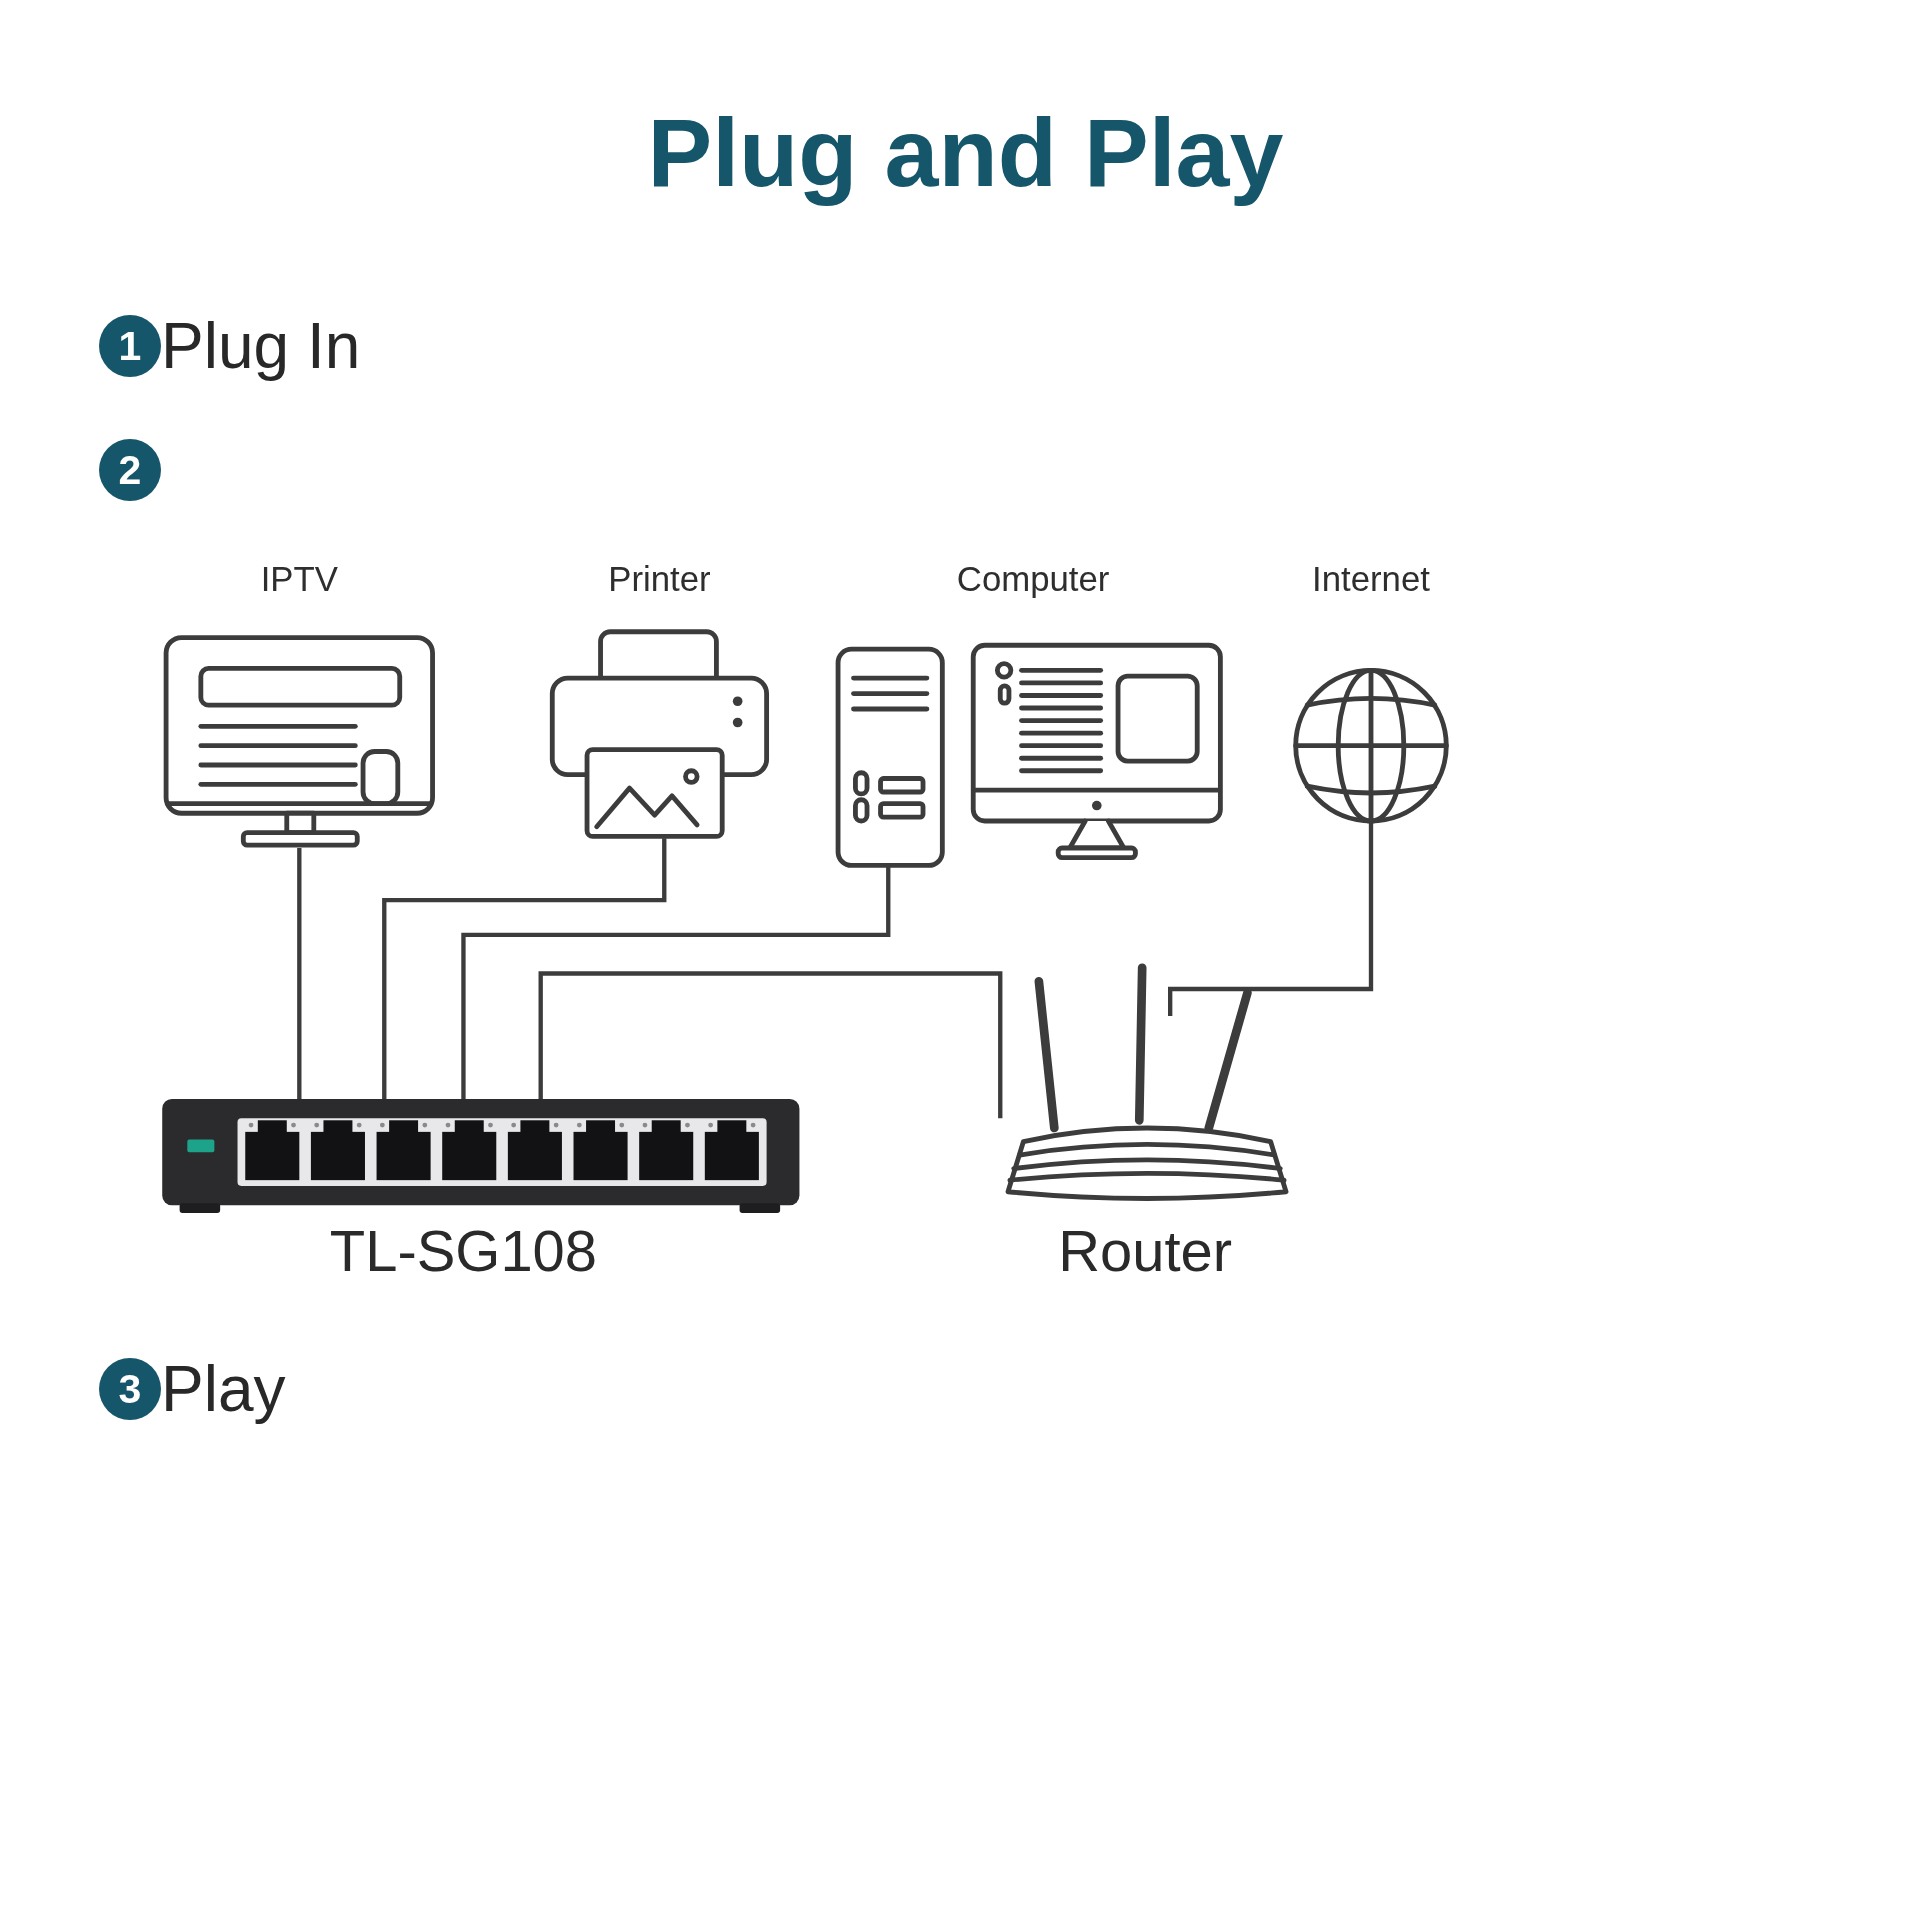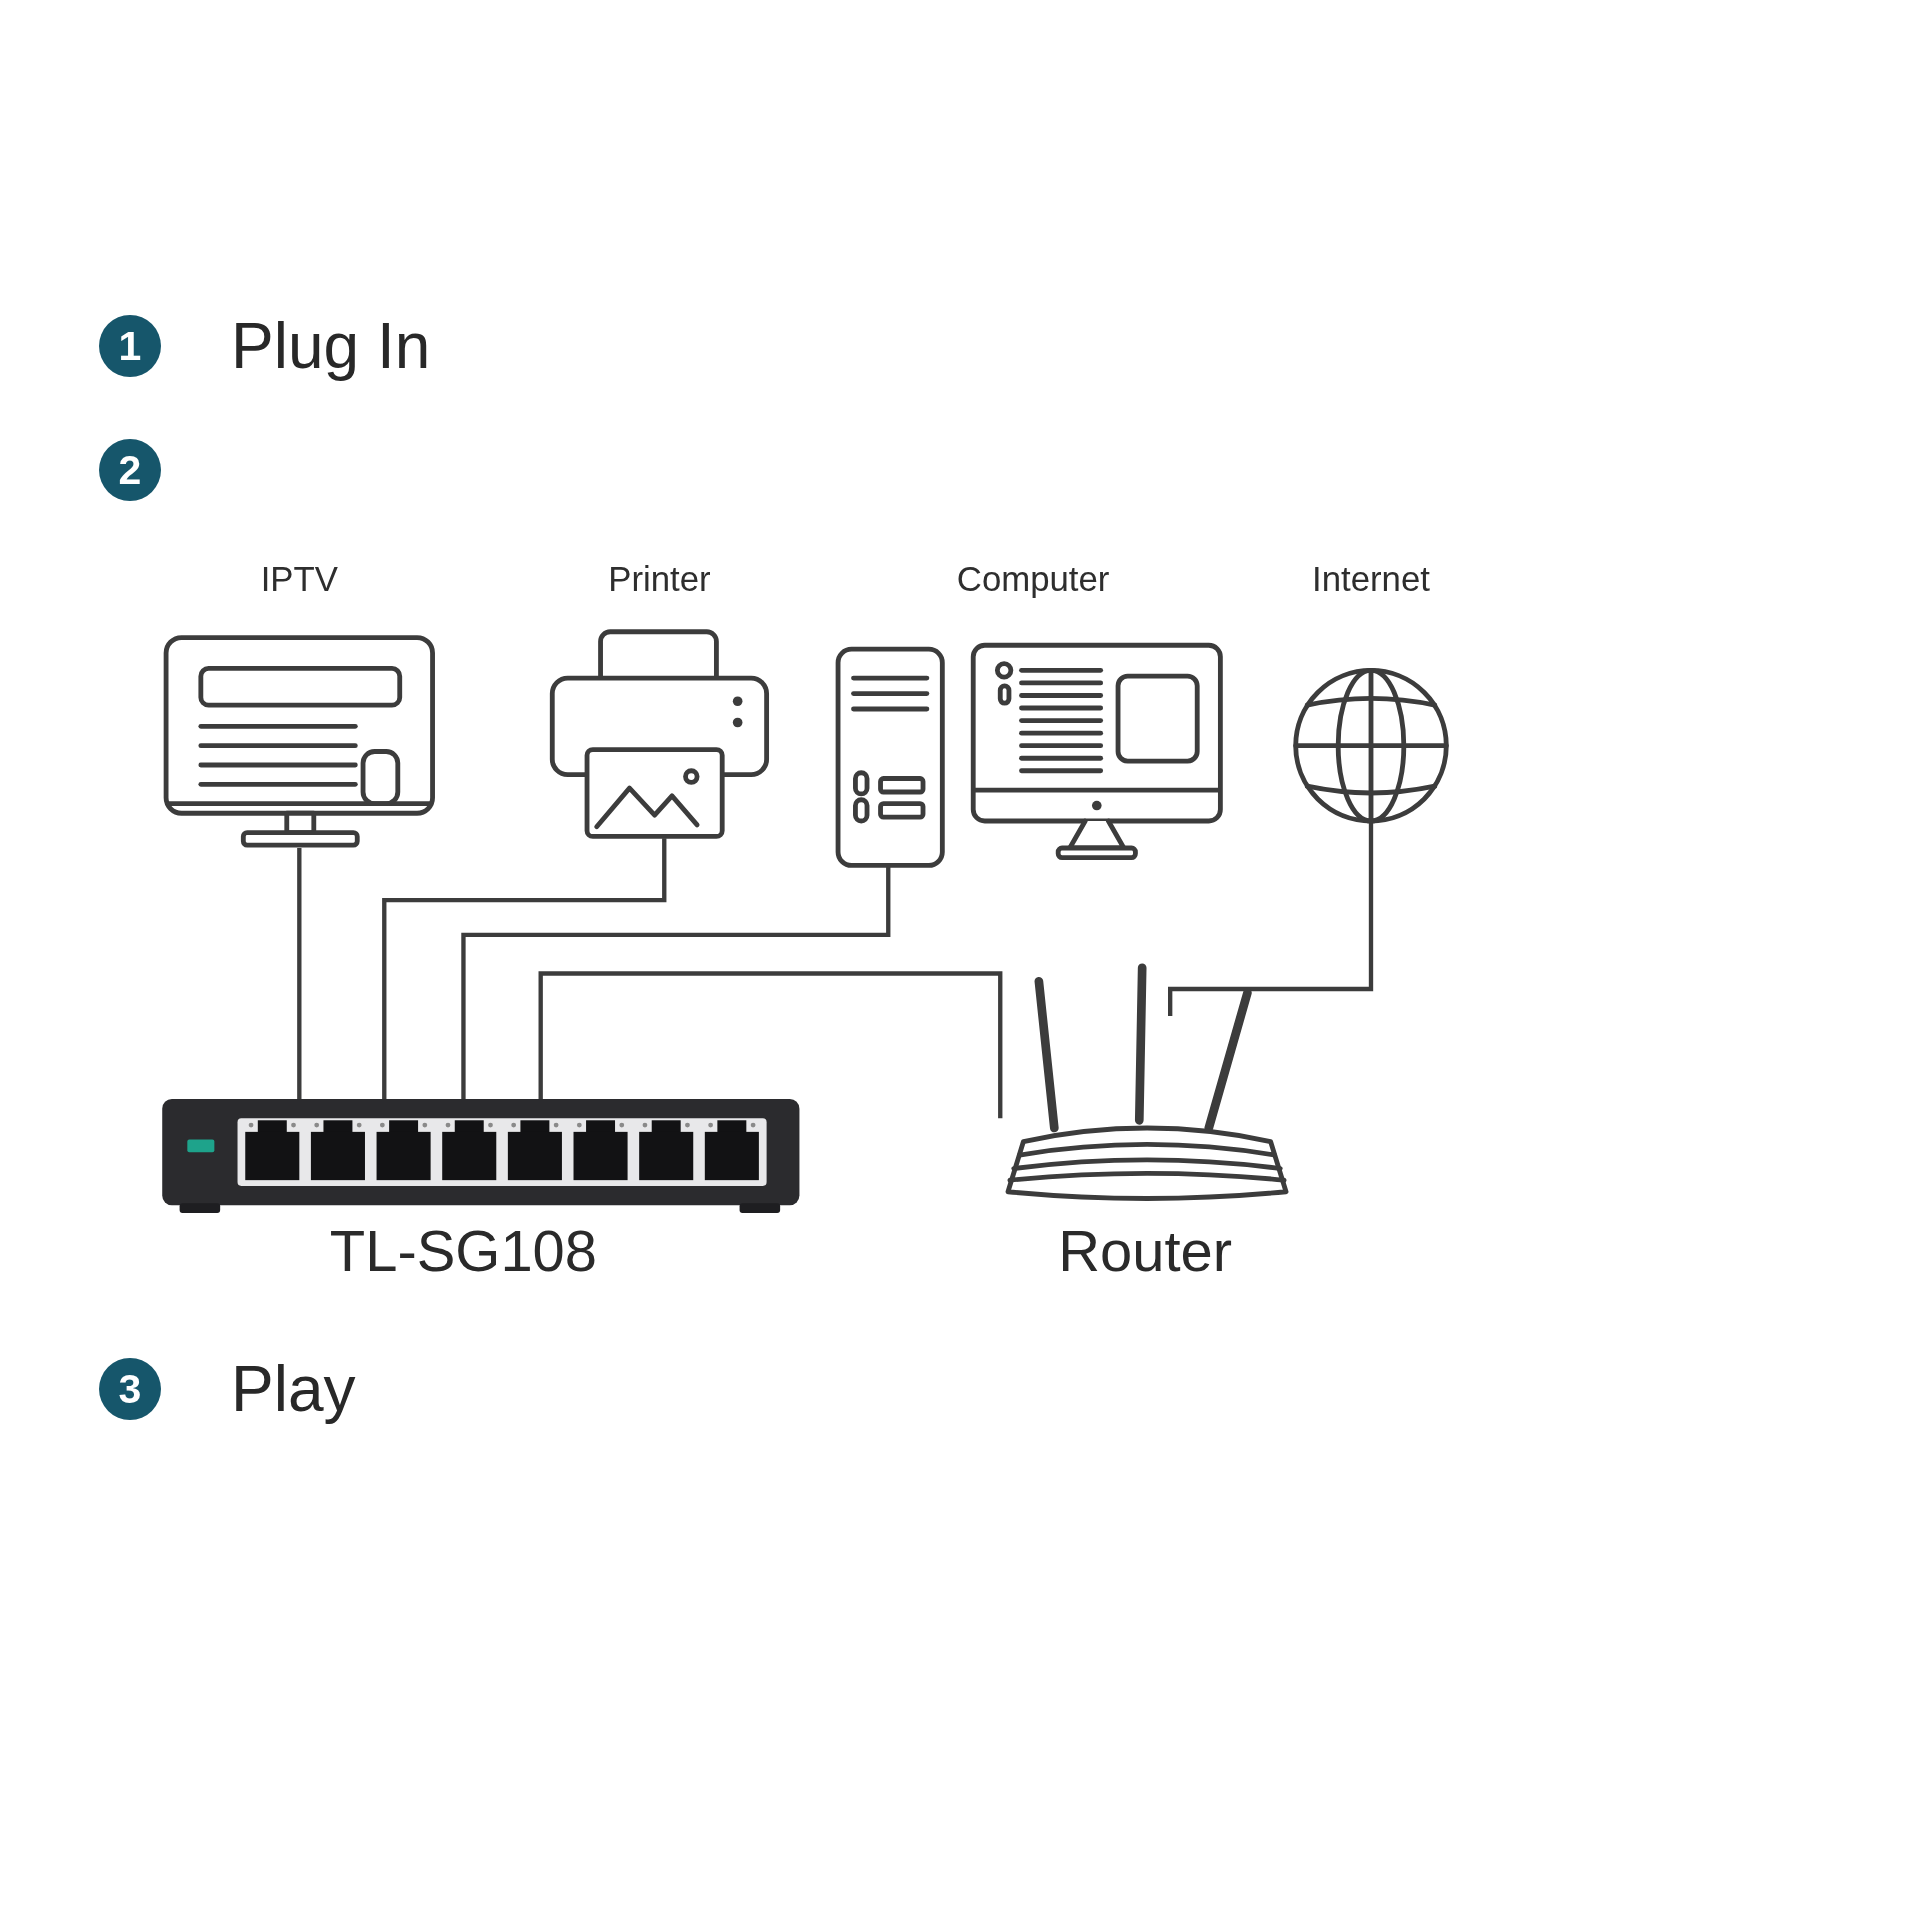--- a/index.html
+++ b/index.html
@@ -11,33 +11,34 @@
     position:absolute; top:97px; left:0; width:100%;
     text-align:center; font-size:97px; font-weight:bold;
     color:#16566B; margin:0; letter-spacing:0px;
   }
   .step { position:absolute; display:flex; align-items:center; }
   .step-badge {
     width:62px; height:62px; border-radius:50%; background:#16566B;
     color:#ffffff; font-size:41px; font-weight:bold;
     display:flex; align-items:center; justify-content:center; flex:0 0 auto;
   }
-  .step-label { font-size:64px; color:#282828; margin-left:70px; white-space:nowrap; }
+  .step-label { font-size:64px; color:#282828; white-space:nowrap; }
   .diagram { position:absolute; top:541px; left:0; width:1931px; height:811px; }
 
   .art { stroke:#3C3C3C; stroke-width:5; fill:none; stroke-linecap:round; stroke-linejoin:round; }
   .wire { stroke:#3C3C3C; stroke-width:4.5; fill:none; stroke-linejoin:miter; stroke-linecap:butt; }
   .dev-label { font-family:"Liberation Sans", sans-serif; font-size:36px; fill:#2E2E2E; text-anchor:middle; }
   .big-label { font-family:"Liberation Sans", sans-serif; font-size:60px; fill:#2A2A2A; text-anchor:middle; }
 </style>
 </head>
 <body>
 
 <div class="page">
 
+  <h1 class="title">Plug and Play</h1>
 
   <div class="step" style="top:309px; left:99px;">
     <div class="step-badge">1</div>
     <div class="step-label">Plug In</div>
   </div>
 
   <div class="step" style="top:439px; left:99px;">
     <div class="step-badge">2</div>
   </div>
 

